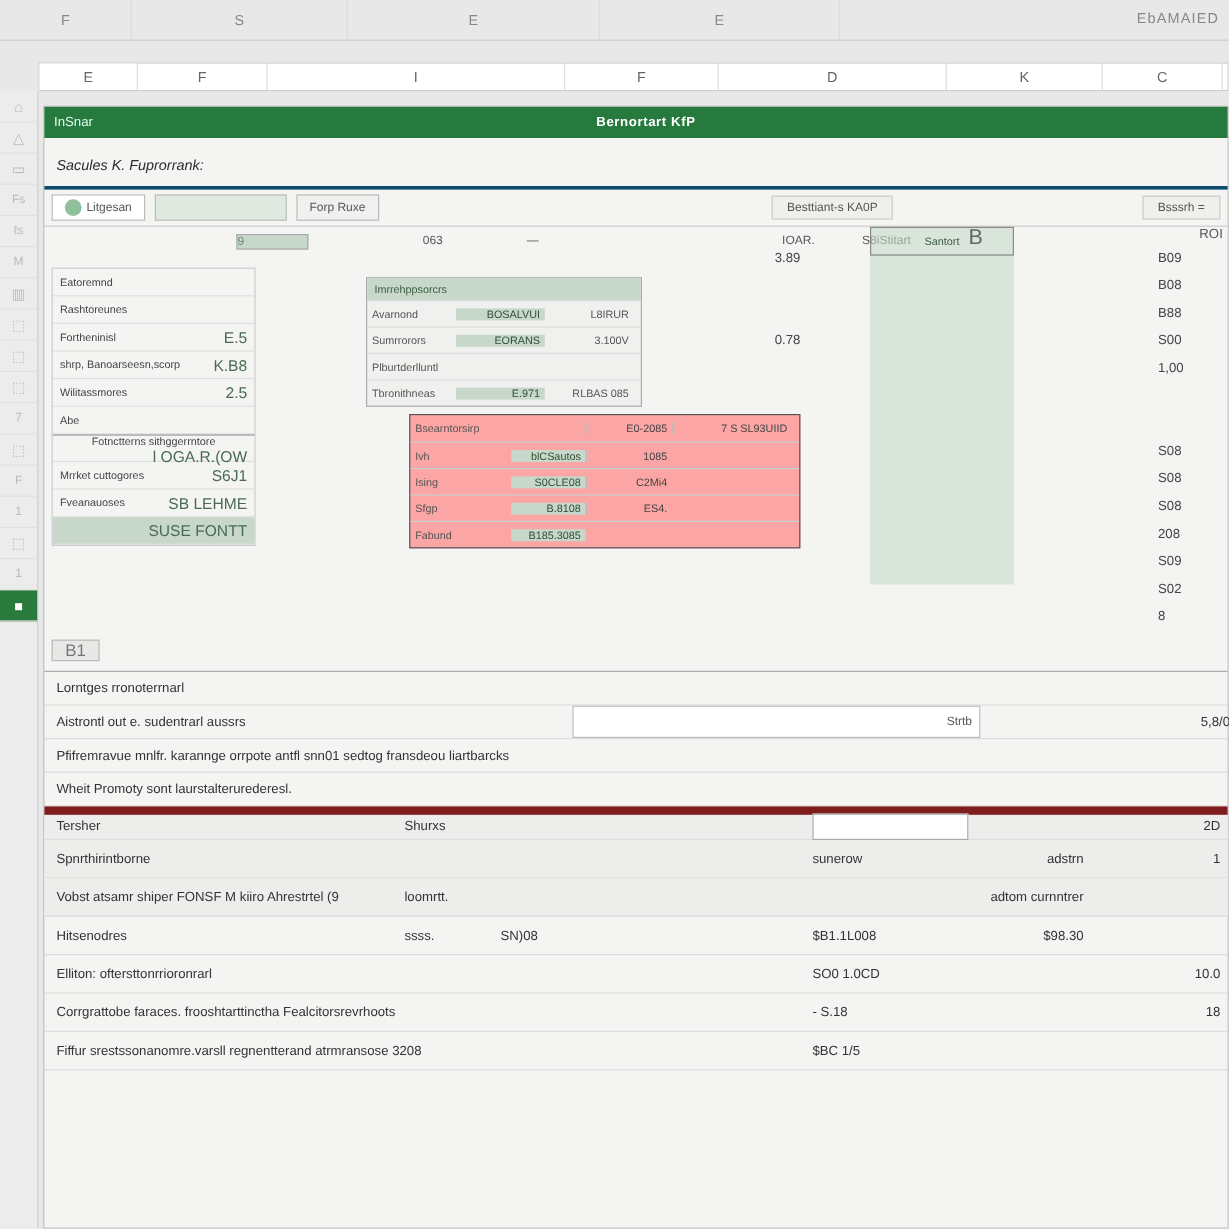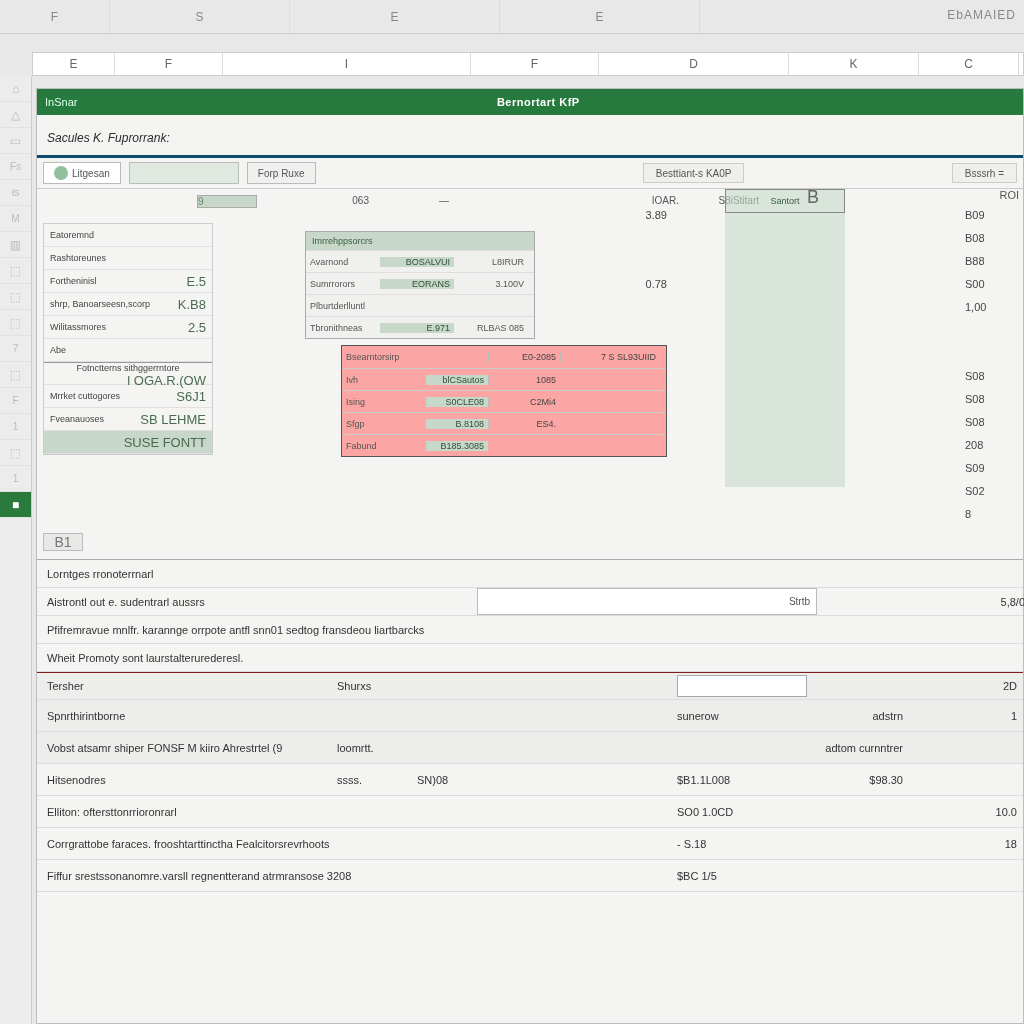--- a/index.html
+++ b/index.html
@@ -80,21 +80,21 @@
 
 .hl { position: absolute; top: 0; left: 688px; width: 120px; height: 298px; background: #c7d8ca; opacity: 0.6; }
 .hl2 { position: absolute; top: 0; left: 688px; width: 120px; height: 24px; border: 1px solid #888; display: flex; align-items: center; justify-content: center; font-size: 9px; color: #3b5c42; }
 
 
 .chip { position: absolute; bottom: 8px; left: 6px; width: 40px; height: 18px; border: 1px solid #bbb; background: #e8e8e6; color: #777; font-size: 14px; display: flex; align-items: center; justify-content: center; }
 
 
 .lower { border-top: 1px solid #aaa; }
 .lower .ln { height: 28px; display: flex; align-items: center; padding: 0 10px; border-bottom: 1px solid #ddd; font-size: 11px; color: #333; position: relative; }
-.lower .ln.th { border-top: 1px solid #7f1d1d; align-items: center; }
+.lower .ln.th { border-top: 7px solid #7f1d1d; align-items: center; }
 .lower .ln.tall { height: 32px; }
 .lower .ln .v2 { position: absolute; left: 640px; }
 .lower .ln .i1 { position: absolute; left: 640px; width: 130px; height: 22px; background: #fff; border: 1px solid #aaa; }
 .lower .ln .v3 { position: absolute; right: 120px; }
 .lower .ln .v4 { position: absolute; right: 6px; }
 .lower .shade { background: #ededeb; }
 .lower .inputcell { position: absolute; left: 440px; top: 0; height: 27px; width: 340px; border: 1px solid #bbb; background: #fff; display: flex; align-items: center; padding: 0 6px; font-size: 10px; color: #555; }
 </style>
 </head>
 <body>

